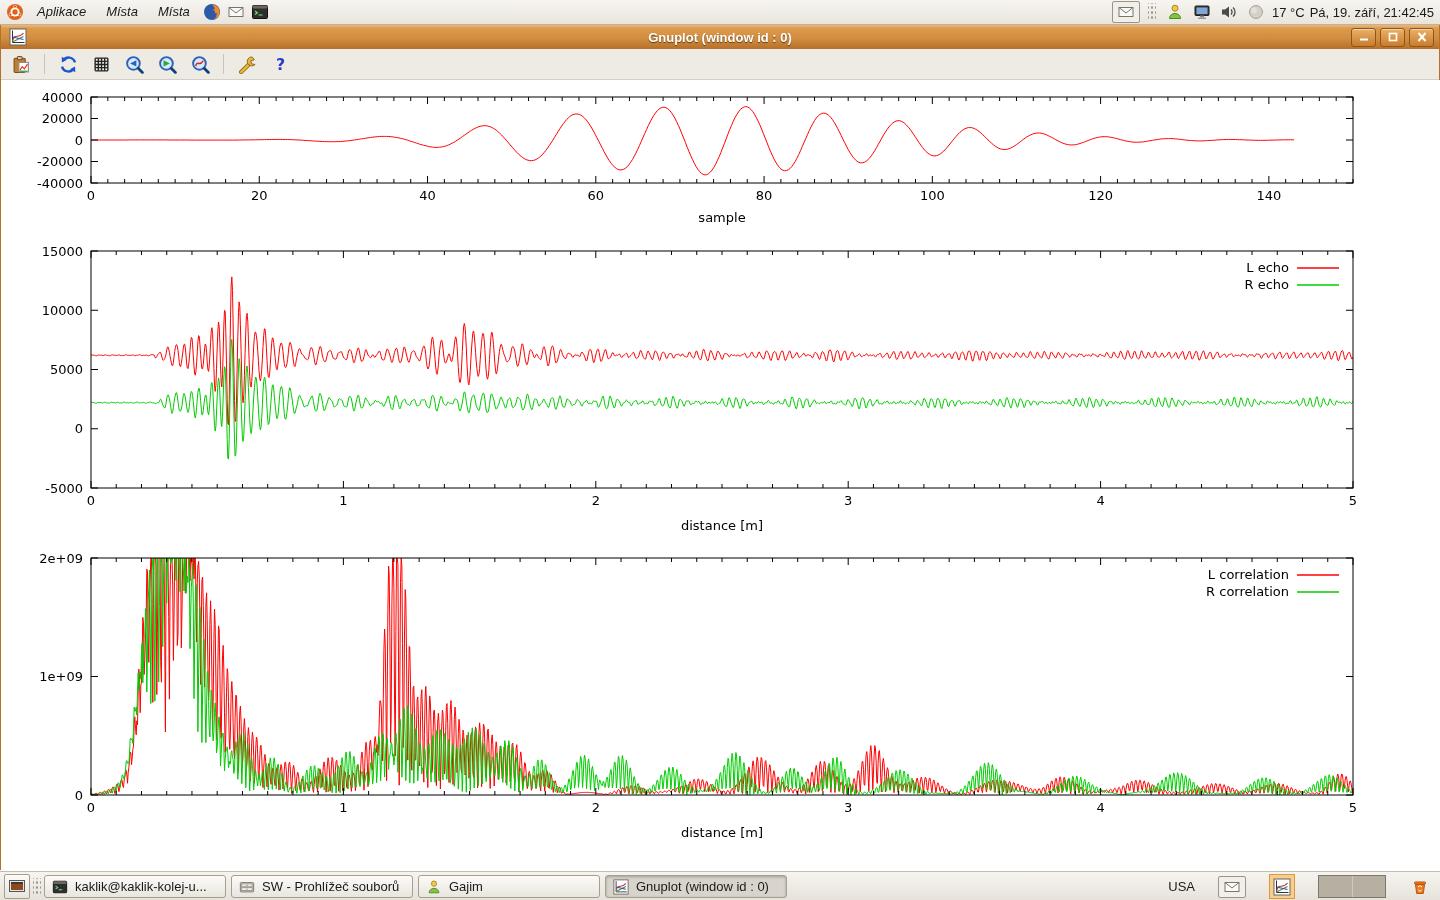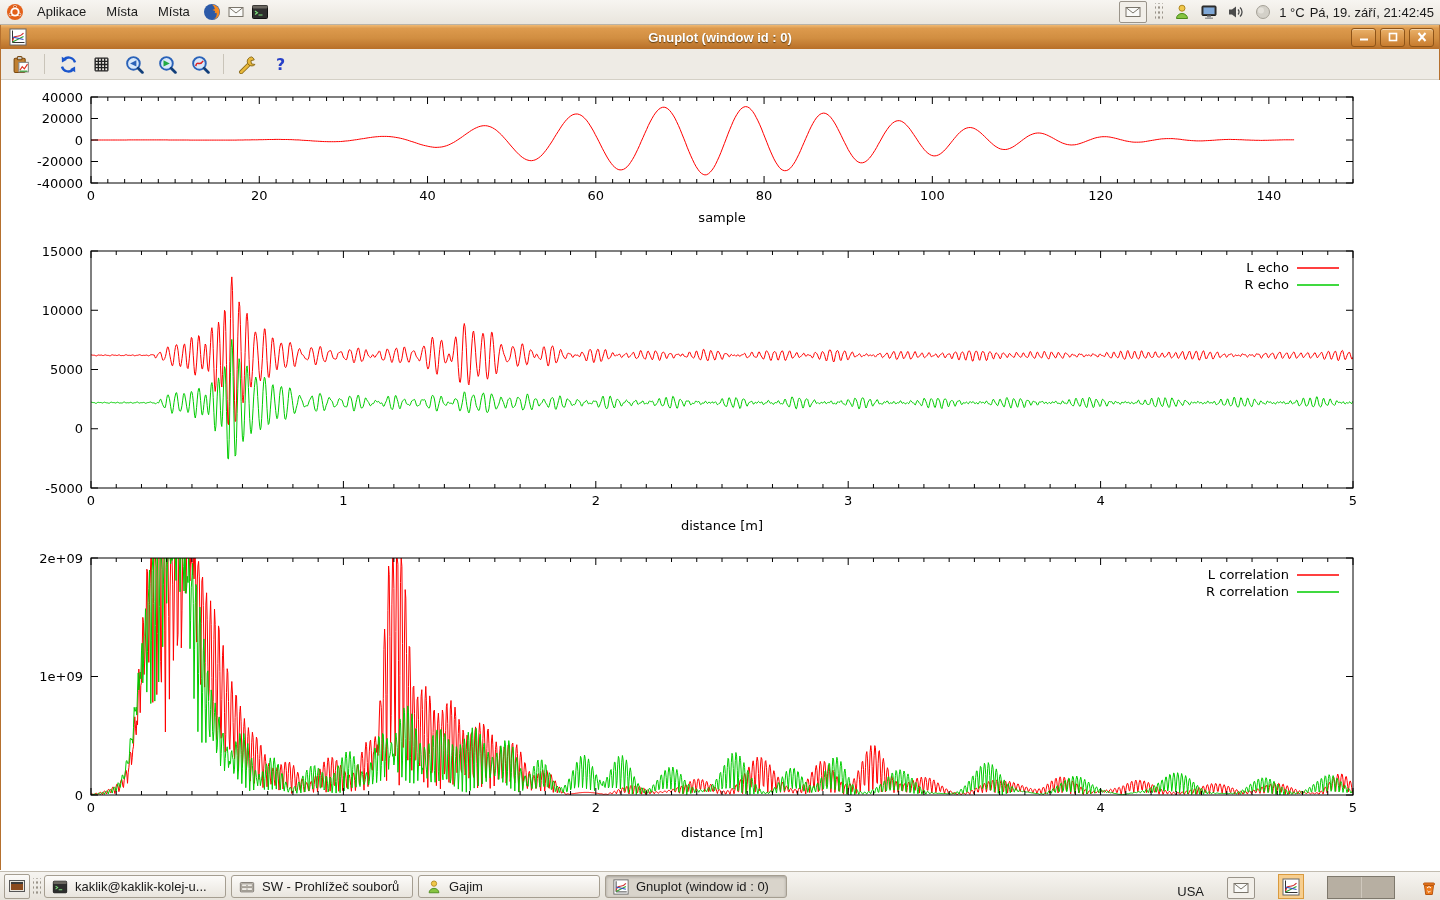--- a/index.html
+++ b/index.html
@@ -3,21 +3,21 @@
 <meta charset="utf-8">
 <style>
   html,body{margin:0;padding:0;background:#fff;}
   #screen{position:relative;width:1440px;height:900px;overflow:hidden;
     font-family:"Liberation Sans",sans-serif;background:#fff;}
   
   #top-panel{position:absolute;left:0;top:0;width:1440px;height:24px;
     background:linear-gradient(#f7f5f1,#e9e5dd);border-bottom:1px solid #b9b3a7;
     display:flex;align-items:center;justify-content:space-between;}
   .p-left,.p-right{display:flex;align-items:center;height:100%;}
-  .p-left{padding-left:4px;gap:2px;}
+  .p-left{padding-left:4px;gap:2px;font-style:italic;}
   .p-right{padding-right:6px;gap:5px;}
   .menu-item{font-size:13px;color:#1a1a1a;padding:0 9px;line-height:24px;cursor:default;}
   .p-icon{display:inline-flex;width:22px;height:22px;align-items:center;justify-content:center;}
   .tray-framed{border:1px solid #9a948a;background:#f2efe9;border-radius:2px;
     width:26px;height:20px;display:inline-flex;align-items:center;justify-content:center;}
   .panel-text{font-size:13px;color:#1a1a1a;white-space:nowrap;}
   
   #gwindow{position:absolute;left:0;top:25px;width:1440px;height:845px;
     border-left:1px solid #b5702e;border-right:1px solid #b5702e;box-sizing:border-box;background:#fff;}
   #titlebar{position:relative;height:24px;
@@ -45,21 +45,21 @@
   .tb-desk{margin-left:4px;width:24px;height:23px;border:1px solid #a59e91;border-radius:2px;
     background:linear-gradient(#fbfaf8,#e9e5de);display:inline-flex;align-items:center;justify-content:center;}
   .grip{display:inline-block;width:8px;height:18px;margin:0 3px;
     background:radial-gradient(circle,#9a948a 1px,transparent 1.3px) 2px 2px/4px 5px repeat;}
   #tasks{display:flex;gap:5px;align-items:center;border-radius:9px;}
   .task{width:182px;height:23px;border:1px solid #a59e91;border-radius:3px;
     background:linear-gradient(#fcfbf9,#e9e5de);display:inline-flex;align-items:center;gap:6px;
     padding:0 6px;box-sizing:border-box;}
   .task.active{background:#d9d4cb;box-shadow:inset 0 1px 3px rgba(0,0,0,.25);}
   .task .t-label{font-size:13px;color:#1a1a1a;white-space:nowrap;overflow:hidden;text-overflow:ellipsis;}
-  #tb-right{margin-left:auto;display:flex;align-items:flex-end;gap:23px;padding-right:0;}
+  #tb-right{margin-left:auto;display:flex;align-items:center;gap:23px;padding-right:9px;}
   .ws-switch{display:flex;width:66px;height:21px;border:1px solid #7e786c;background:#b7afa2;}
   .ws-cell{flex:1;border-right:1px solid #cfc8bd;}
   .ws-cell:last-child{border-right:none;}
   .tray-gnuplot{width:24px;height:23px;border:1px solid #d99a3e;background:#f7ce8e;
     display:inline-flex;align-items:center;justify-content:center;}
   svg{display:block;}
 </style>
 </head>
 <body>
 
@@ -132,21 +132,21 @@
             <polygon points="2,6.5 5,6.5 9,3.5 9,14.5 5,11.5 2,11.5" fill="#4a4a4a"></polygon>
             <path d="M11,6.5 a3.5,3.5 0 0 1 0,5 M13,4.5 a6,6 0 0 1 0,9" stroke="#4a4a4a" stroke-width="1.3" fill="none"></path>
           </svg>
         </span>
       <span class="p-icon">
           <svg width="18" height="18" viewBox="0 0 18 18" xmlns="http://www.w3.org/2000/svg">
             <circle cx="9" cy="9" r="6.5" fill="#d3d0c8" stroke="#a6a298"></circle>
             <circle cx="7" cy="7.5" r="3" fill="#e4e1da"></circle>
           </svg>
         </span>
-      <span class="panel-text">1 °C</span>
+      <span class="panel-text">17 °C</span>
       <span class="panel-text">Pá, 19. září, 21:42:45</span>
     </div>
   </div>
 
   <div id="gwindow">
     <div id="titlebar">
       <span class="p-icon w-icon">
           <svg width="18" height="18" viewBox="0 0 18 18" xmlns="http://www.w3.org/2000/svg">
             <rect x="1" y="1" width="16" height="16" fill="#fff" stroke="#666"></rect>
             <path d="M3.5,2.5 V14.5 H15.5" stroke="#333" fill="none"></path>

